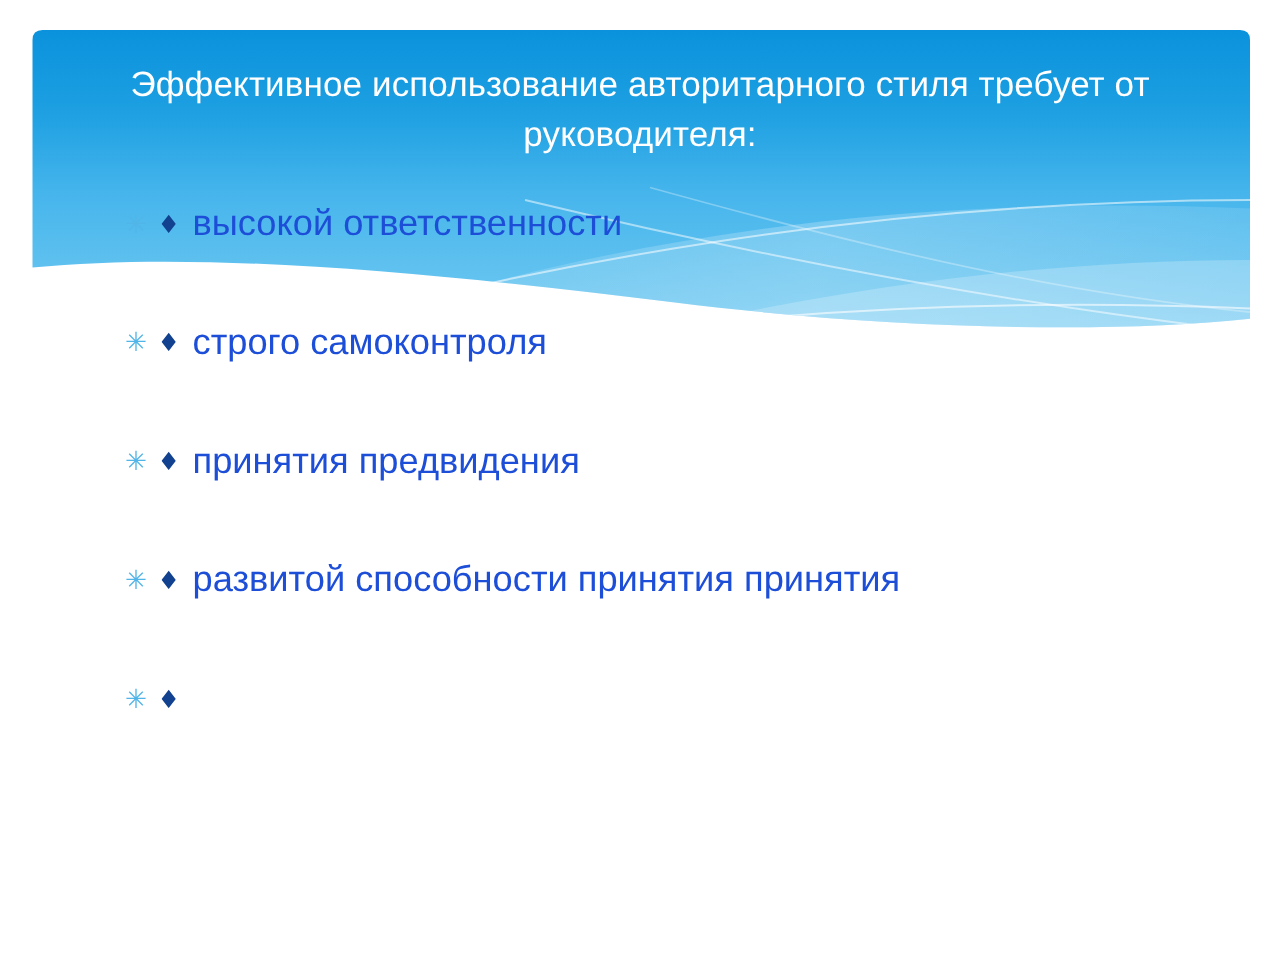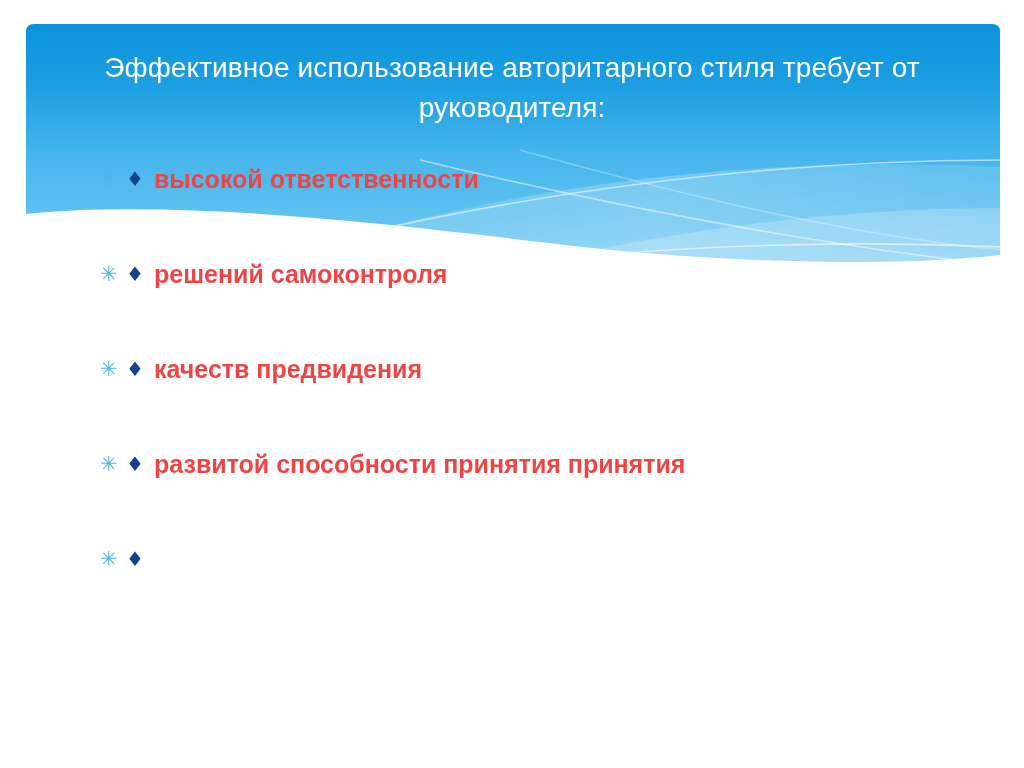--- a/index.html
+++ b/index.html
@@ -83,24 +83,24 @@
     flex: 0 0 auto;
     width: 26px;
     color: #11418f;
     font-size: 20px;
     line-height: 38px;
     text-align: left;
     font-family: "DejaVu Sans", sans-serif;
   }
   .bullet-text {
     flex: 1 1 auto;
-    color: #ef4444;
-    font-size: 25px;
+    color: #1d4ed8;
+    font-size: 29px;
     line-height: 39px;
-    font-weight: 700;
+    font-weight: 400;
     font-family: "Liberation Sans", "DejaVu Sans", sans-serif;
     padding-left: 2px;
   }
 </style>
 </head>
 <body>
 
 <div id="slide">
 
   <div id="banner-wrap">
@@ -158,27 +158,27 @@
 
     <div class="bullet-row">
       <span class="asterisk-icon">✳</span>
       <span class="diamond-icon">♦</span>
       <span class="bullet-text">высокой ответственности</span>
     </div>
 
     <div class="bullet-row">
       <span class="asterisk-icon">✳</span>
       <span class="diamond-icon">♦</span>
-      <span class="bullet-text">решений самоконтроля</span>
+      <span class="bullet-text">строго самоконтроля</span>
     </div>
 
     <div class="bullet-row">
       <span class="asterisk-icon">✳</span>
       <span class="diamond-icon">♦</span>
-      <span class="bullet-text">качеств предвидения</span>
+      <span class="bullet-text">принятия предвидения</span>
     </div>
 
     <div class="bullet-row">
       <span class="asterisk-icon">✳</span>
       <span class="diamond-icon">♦</span>
       <span class="bullet-text">развитой способности принятия принятия</span>
     </div>
 
     <div class="bullet-row tall">
       <span class="asterisk-icon">✳</span>

